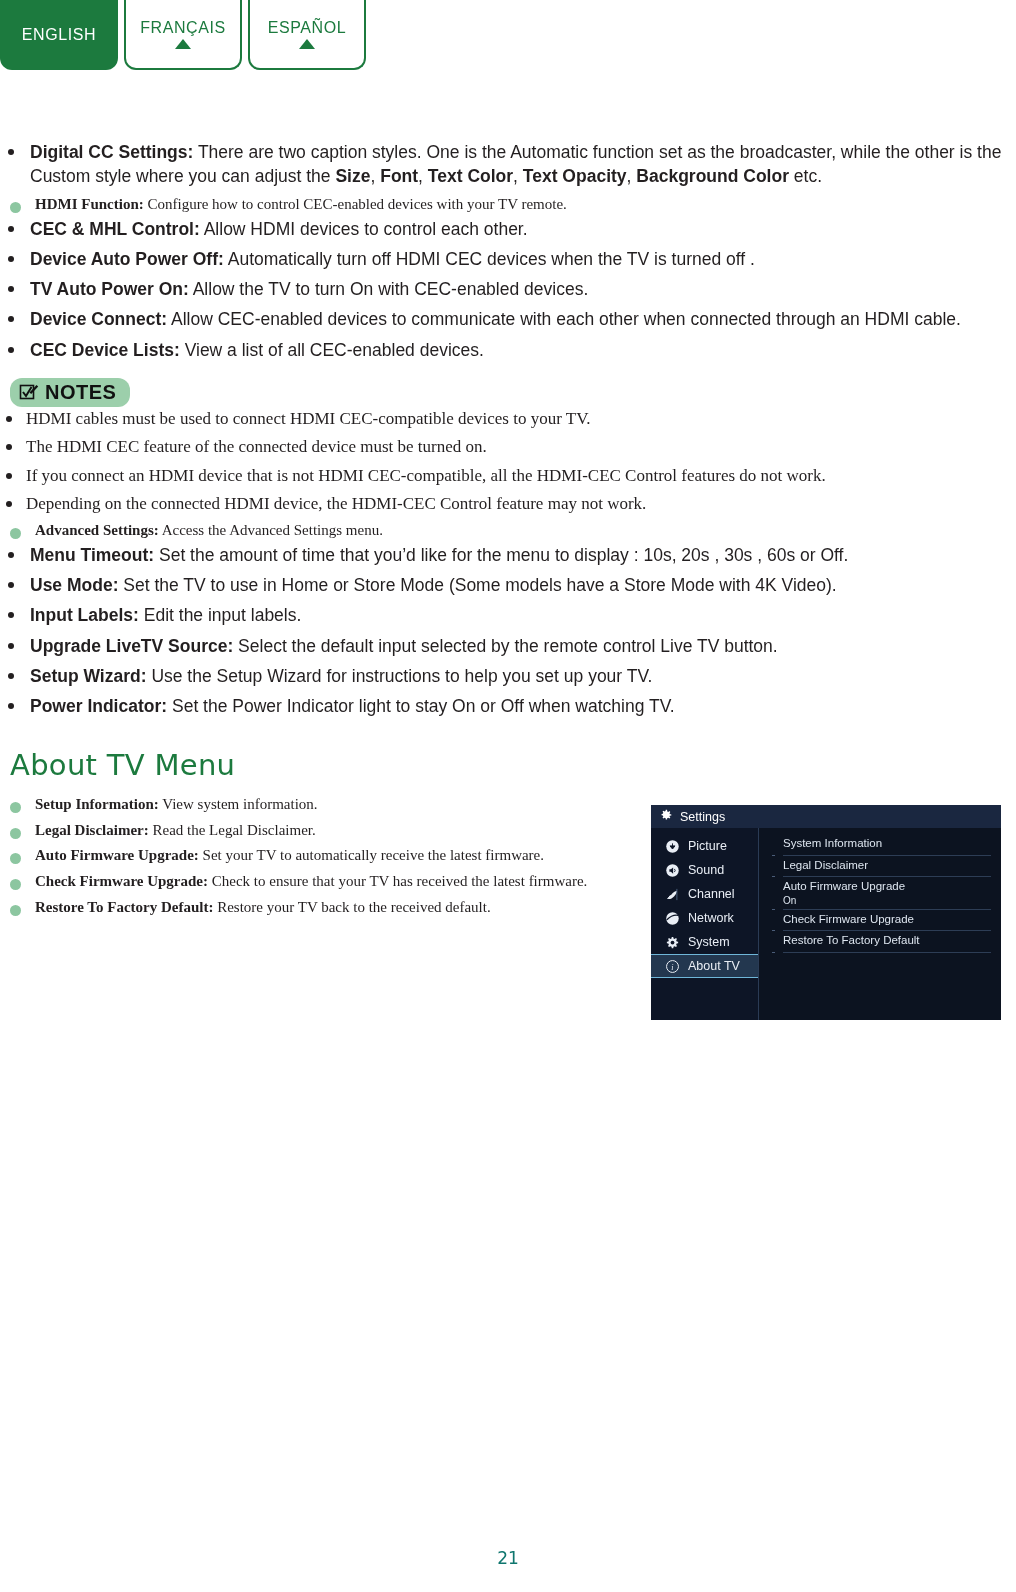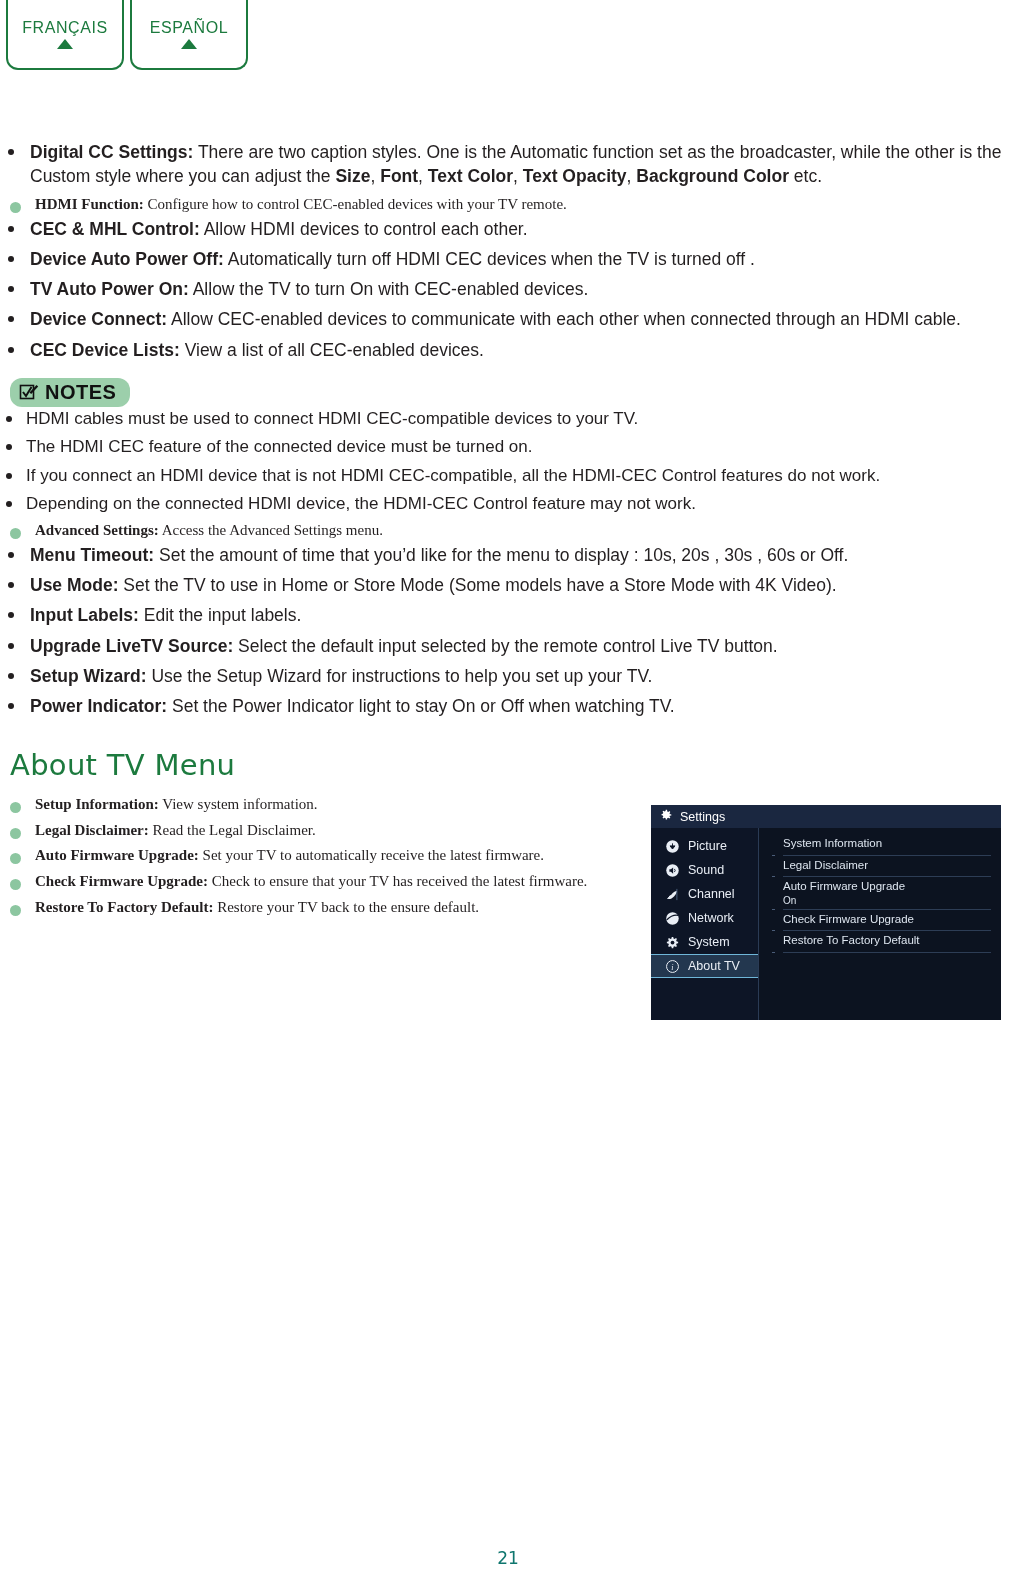--- a/index.html
+++ b/index.html
@@ -119,20 +119,21 @@
     width: 6px;
     height: 6px;
     border-radius: 50%;
     background: #231f20;
   }
 
   
   .notes {
     margin-left: 28px;
     margin-top: 6px;
+    font-family: Liberation Serif, serif;
   }
   .notes > li {
     font-size: 17px;
     padding-left: 26px;
     margin-bottom: 5px;
   }
   .notes > li > .bullet-dot {
     position: absolute;
     left: 6px;
     top: 9px;
@@ -277,20 +278,23 @@
     text-align: center;
     color: #0f766e;
     font-size: 17px;
     font-family: "DejaVu Sans", sans-serif;
   }
 </style>
 </head>
 <body>
 
 <div class="lang-tabs">
+  <div class="lang-tab active">
+    <span class="lang-label">ENGLISH</span>
+  </div>
   <div class="lang-tab inactive">
     <span class="lang-label">FRANÇAIS</span>
     <span class="lang-arrow"></span>
   </div>
   <div class="lang-tab inactive">
     <span class="lang-label">ESPAÑOL</span>
     <span class="lang-arrow"></span>
   </div>
 </div>
 
@@ -419,21 +423,21 @@
         <li>
           <span class="bullet-green"></span>
           <b>Auto Firmware Upgrade:</b><span> Set your TV to automatically receive the latest firmware.</span>
         </li>
         <li>
           <span class="bullet-green"></span>
           <b>Check Firmware Upgrade:</b><span> Check to ensure that your TV has received the latest firmware.</span>
         </li>
         <li>
           <span class="bullet-green"></span>
-          <b>Restore To Factory Default:</b><span> Restore your TV back to the ensure default.</span>
+          <b>Restore To Factory Default:</b><span> Restore your TV back to the received default.</span>
         </li>
       </ul>
     </div>
   </div>
 
 </div>
 
 <div class="tv-menu">
   <div class="tv-header">
     <span>

